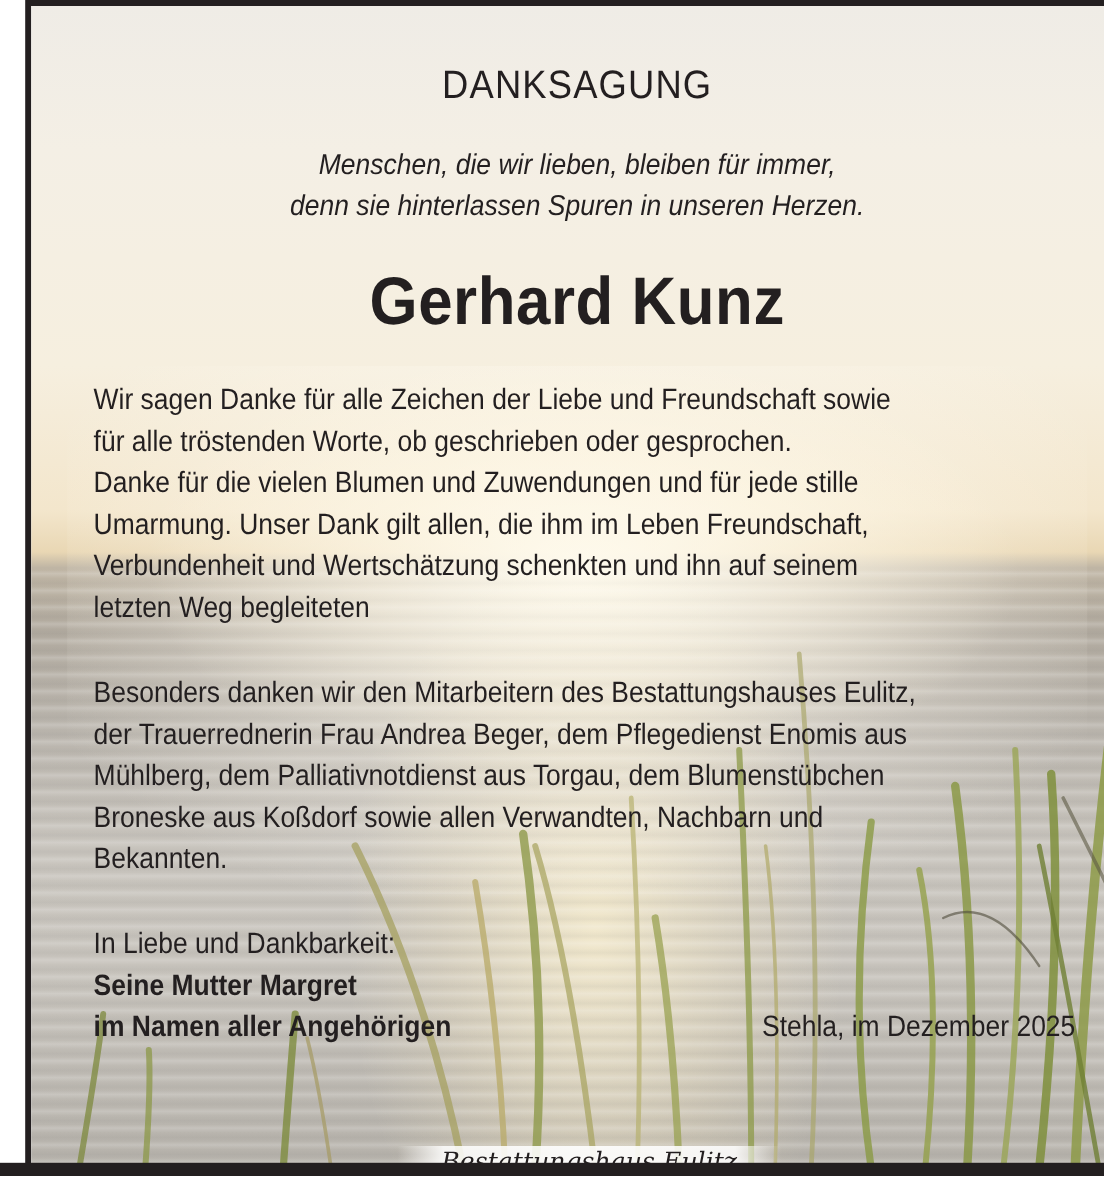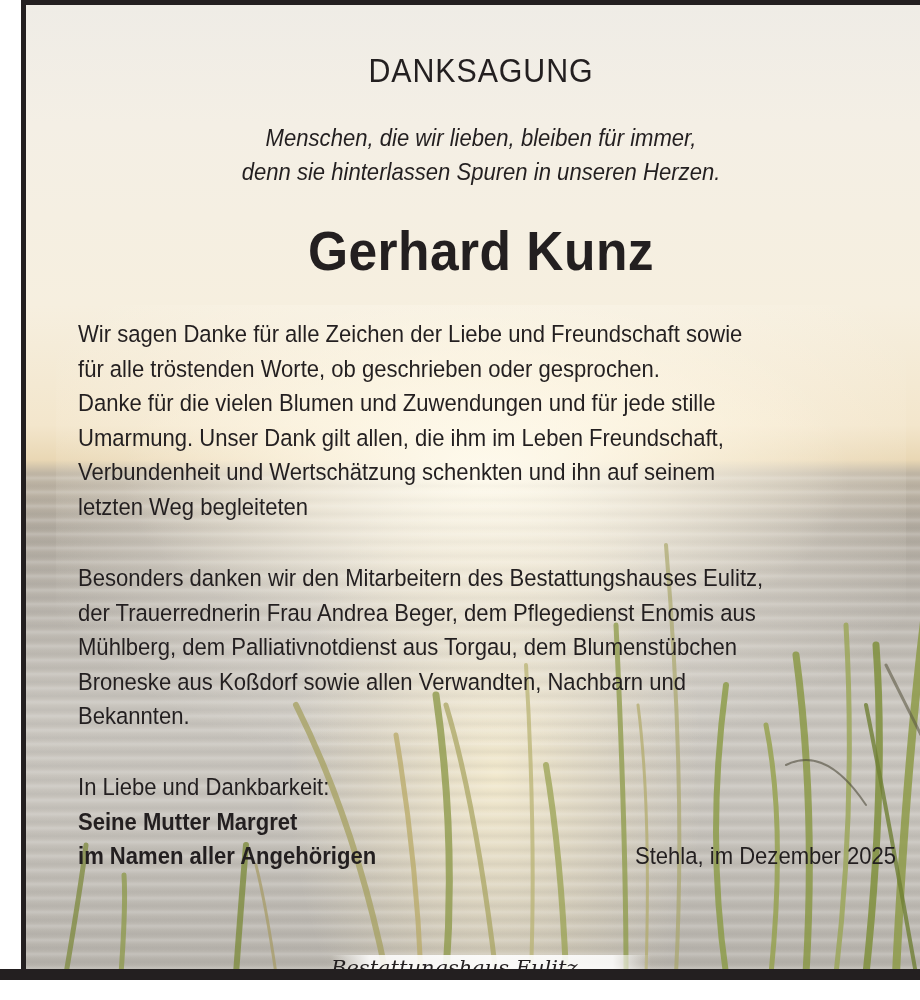--- a/index.html
+++ b/index.html
@@ -57,20 +57,21 @@
   .closing { top: 765px; }
   .closing .bold { font-weight: bold; }
   .place {
     position: absolute; right: 40px; top: 834px;
     font-family: "Liberation Sans", sans-serif; font-size: 24.5px; line-height: 34.5px;
     transform-origin: 100% 0; transform: scaleX(0.9); white-space: nowrap;
   }
   .signature {
     position: absolute; left: 305px; width: 320px; top: 950px; height: 26px;
     background: linear-gradient(to right, rgba(255,255,255,0) 0%, rgba(255,255,255,0.85) 12%, rgba(255,255,255,0.9) 50%, rgba(255,255,255,0.85) 88%, rgba(255,255,255,0) 100%);
+    text-align: center;
     font-family: "DejaVu Serif", serif; font-style: italic; font-size: 21px; color: #231f20; line-height: 26px;
   }
   .bottom-band {
     position: absolute; left: 0; top: 969px; width: 920px; height: 11px; background: #231f20;
   }
 </style>
 </head>
 <body>
 
 <div class="frame">

